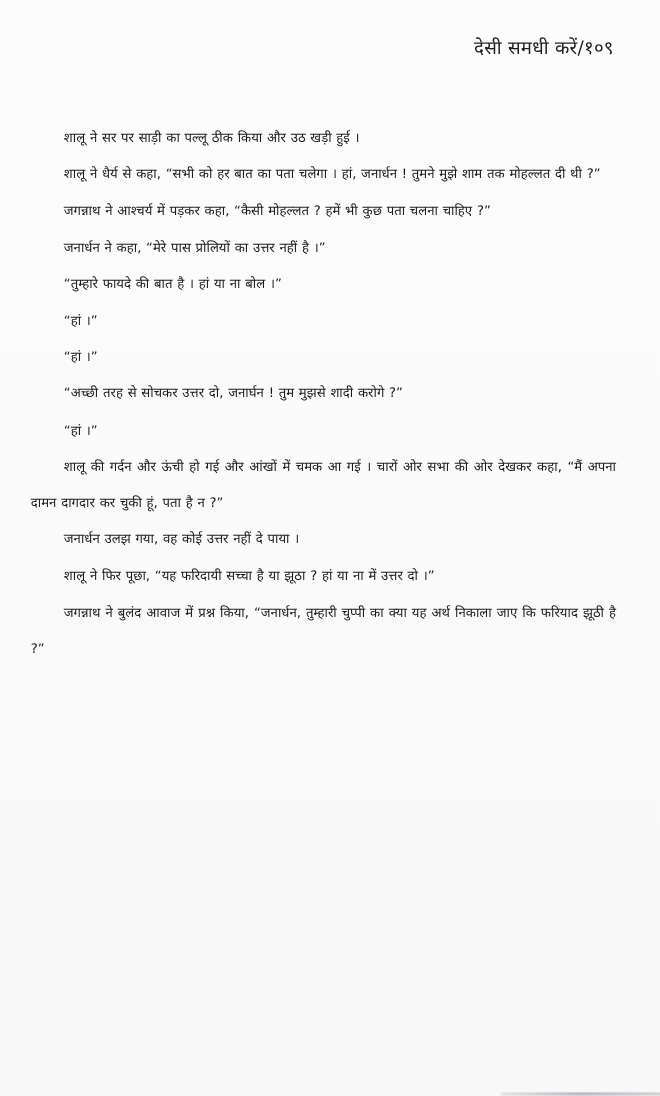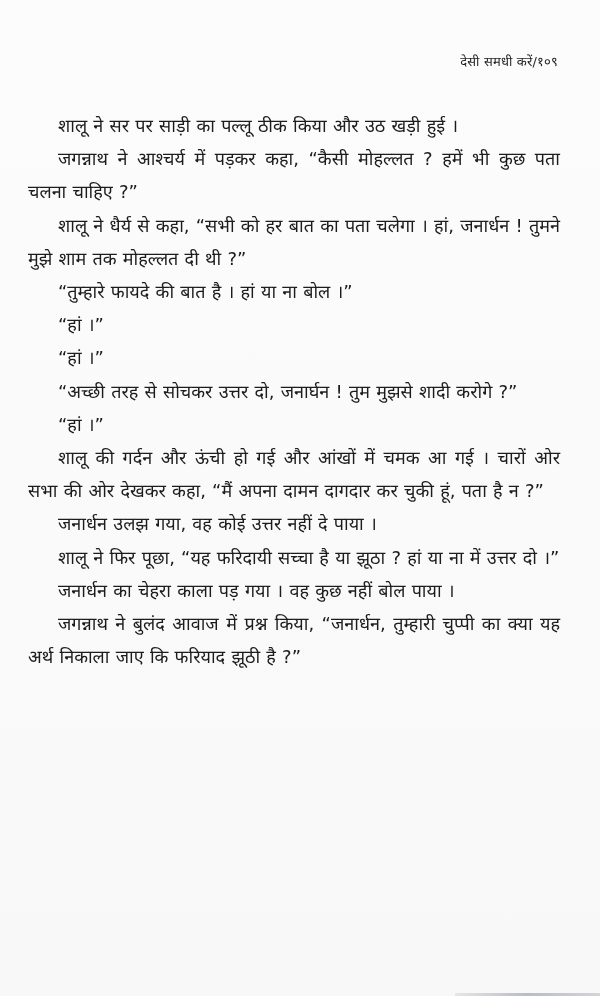--- a/index.html
+++ b/index.html
@@ -17,35 +17,35 @@
     }
     .page {
       position: absolute;
       left: 0; top: 0;
       width: 600px; height: 996px;
       background: linear-gradient(180deg, #fcfcfc 0%, #f8f8f8 100%);
     }
     .running-header {
       position: absolute;
       right: 42px;
-      top: 48px;
-      font-size: 13px;
+      top: 30px;
+      font-size: 17px;
       line-height: 28px;
       letter-spacing: 0.2px;
       color: #1e1e1e;
     }
     .body-text {
       position: absolute;
       left: 28px;
       top: 109px;
       width: 532px;
     }
     .para {
       margin: 0;
-      font-size: 18px;
+      font-size: 12px;
       line-height: 33.2px;
       text-indent: 30px;
       text-align: justify;
       text-align-last: left;
       color: #1c1c1c;
       word-spacing: 0.5px;
     }
     .bottom-edge {
       position: absolute;
       left: 455px;
@@ -56,28 +56,28 @@
     }
   </style>
 </head>
 <body>
 
 <div class="page">
   <div class="running-header">देसी समधी करें/१०९</div>
 
   <div class="body-text">
     <p class="para">शालू ने सर पर साड़ी का पल्लू ठीक किया और उठ खड़ी हुई ।</p>
+    <p class="para">शालू ने धैर्य से कहा, “सभी को हर बात का पता चलेगा । हां, जनार्धन ! तुमने मुझे शाम तक मोहल्लत दी थी ?”</p>
     <p class="para">जगन्नाथ ने आश्चर्य में पड़कर कहा, “कैसी मोहल्लत ? हमें भी कुछ पता चलना चाहिए ?”</p>
-    <p class="para">शालू ने धैर्य से कहा, “सभी को हर बात का पता चलेगा । हां, जनार्धन ! तुमने मुझे शाम तक मोहल्लत दी थी ?”</p>
+    <p class="para">जनार्धन ने कहा, “मेरे पास प्रोलियों का उत्तर नहीं है ।”</p>
     <p class="para">“तुम्हारे फायदे की बात है । हां या ना बोल ।”</p>
     <p class="para">“हां ।”</p>
     <p class="para">“हां ।”</p>
     <p class="para">“अच्छी तरह से सोचकर उत्तर दो, जनार्घन ! तुम मुझसे शादी करोगे ?”</p>
     <p class="para">“हां ।”</p>
     <p class="para">शालू की गर्दन और ऊंची हो गई और आंखों में चमक आ गई । चारों ओर सभा की ओर देखकर कहा, “मैं अपना दामन दागदार कर चुकी हूं, पता है न ?”</p>
     <p class="para">जनार्धन उलझ गया, वह कोई उत्तर नहीं दे पाया ।</p>
     <p class="para">शालू ने फिर पूछा, “यह फरिदायी सच्चा है या झूठा ? हां या ना में उत्तर दो ।”</p>
-    <p class="para">जनार्धन का चेहरा काला पड़ गया । वह कुछ नहीं बोल पाया ।</p>
     <p class="para">जगन्नाथ ने बुलंद आवाज में प्रश्न किया, “जनार्धन, तुम्हारी चुप्पी का क्या यह अर्थ निकाला जाए कि फरियाद झूठी है ?”</p>
   </div>
 
   <div class="bottom-edge"></div>
 </div>
 
 </body></html>

